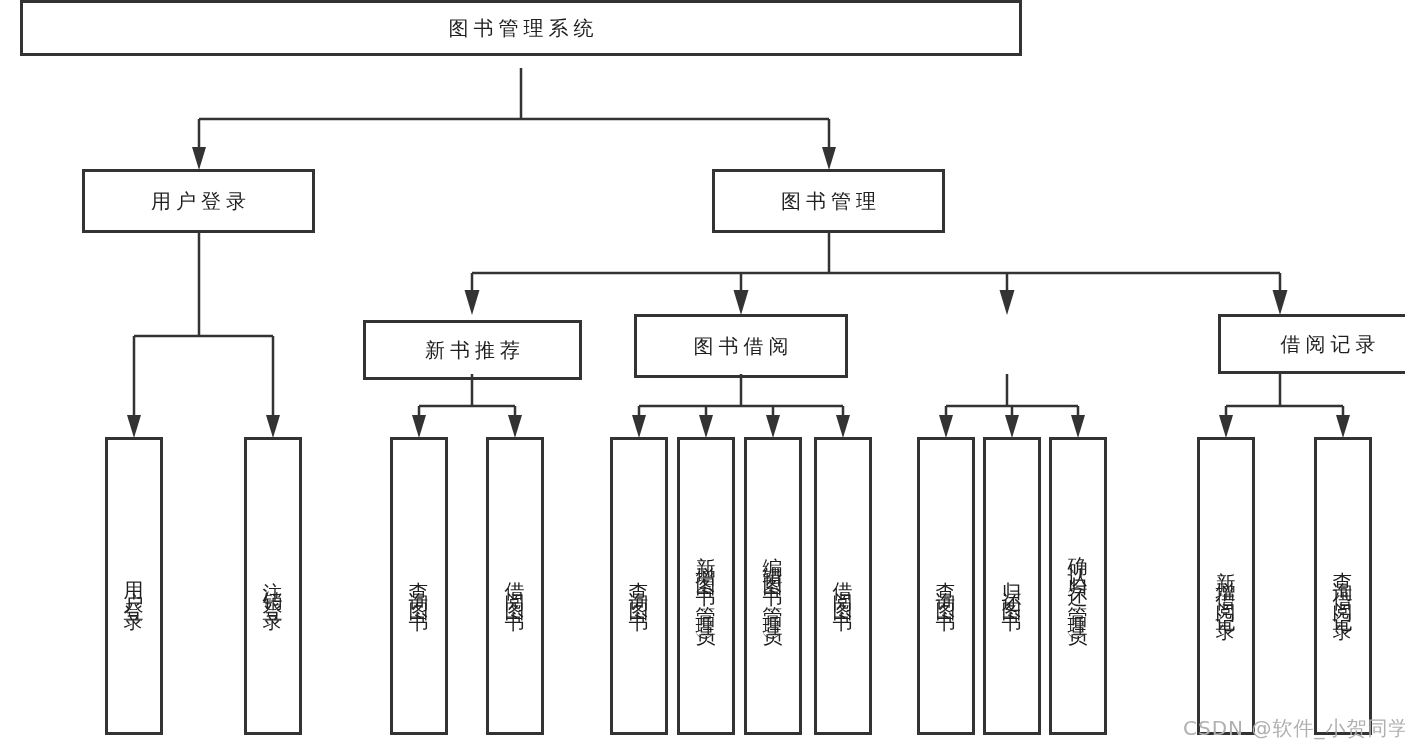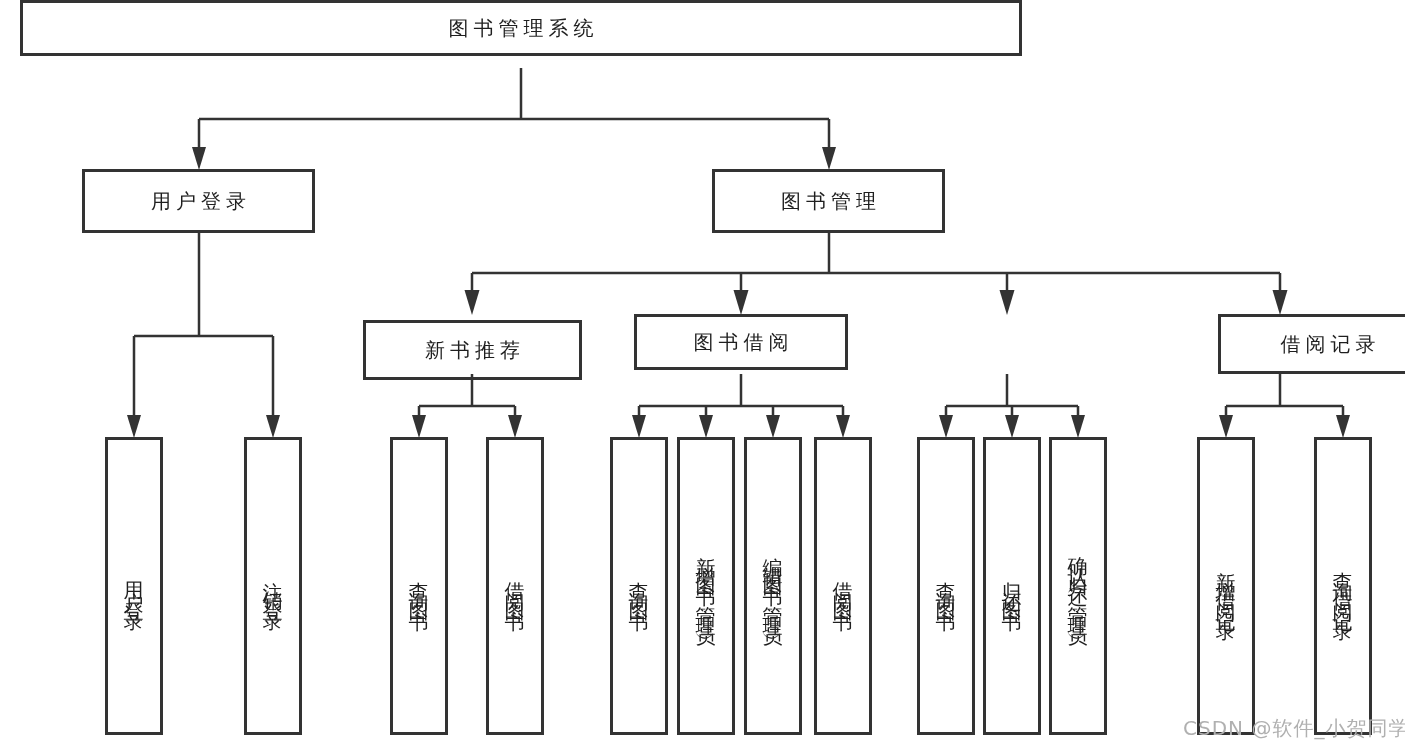--- a/index.html
+++ b/index.html
@@ -35,21 +35,21 @@
     line-height: 1;
     color: #1f1f1f;
   }
   
   .b-root   { left: 20px;  top: 0;  width: 1002px; height: 56px; }
   
   .b-login  { left: 82px;  top: 169px; width: 233px;  height: 64px; }
   .b-mgmt   { left: 712px; top: 169px; width: 233px;  height: 64px; }
   
   .b-nb     { left: 363px; top: 314px; width: 219px;  height: 60px; margin-top: 6px; }
-  .b-bb     { left: 634px; top: 314px; width: 214px;  height: 56px; }
+  .b-bb     { left: 634px; top: 314px; width: 214px;  height: 64px; }
   .b-cb     { left: 899px; top: 314px; width: 217px;  height: 60px; }
   .b-br     { left: 1170px;top: 314px; width: 220px;  height: 60px; margin-left: 48px; }
   
   .leaf     { top: 437px; width: 58px; height: 298px; }
   .l1  { left: 105px; }
   .l2  { left: 244px; }
   .l3  { left: 390px; }
   .l4  { left: 486px; }
   .l5  { left: 610px; }
   .l6  { left: 677px; }

